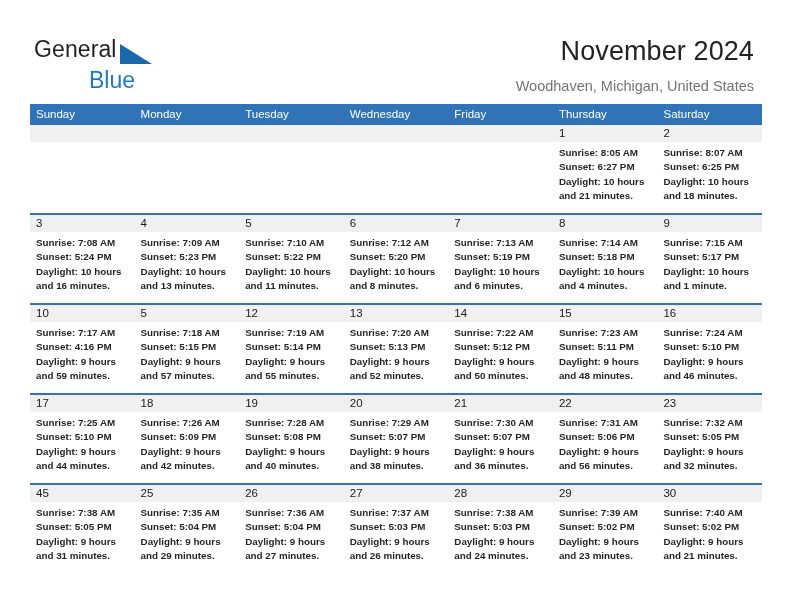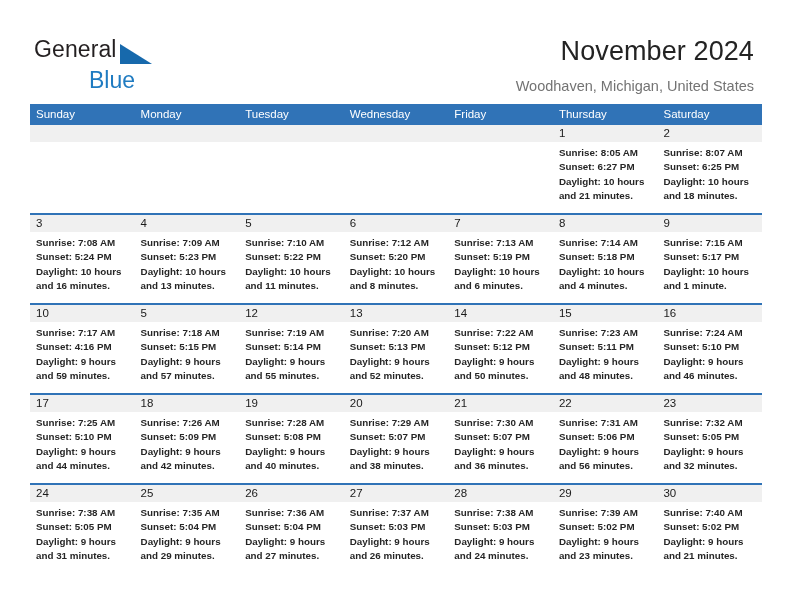--- a/index.html
+++ b/index.html
@@ -427,21 +427,21 @@
                 <div class="cell-line">Sunset: 5:05 PM</div>
                 <div class="cell-line">Daylight: 9 hours</div>
                 <div class="cell-line">and 32 minutes.</div>
               </div>
             </div>
           </div>
         </div>
         <div class="week">
           <div class="week-inner">
             <div class="cell">
-              <div class="cell-num">24</div>
+              <div class="cell-num">45</div>
               <div class="cell-body">
                 <div class="cell-line">Sunrise: 7:38 AM</div>
                 <div class="cell-line">Sunset: 5:05 PM</div>
                 <div class="cell-line">Daylight: 9 hours</div>
                 <div class="cell-line">and 31 minutes.</div>
               </div>
             </div>
             <div class="cell">
               <div class="cell-num">25</div>
               <div class="cell-body">

